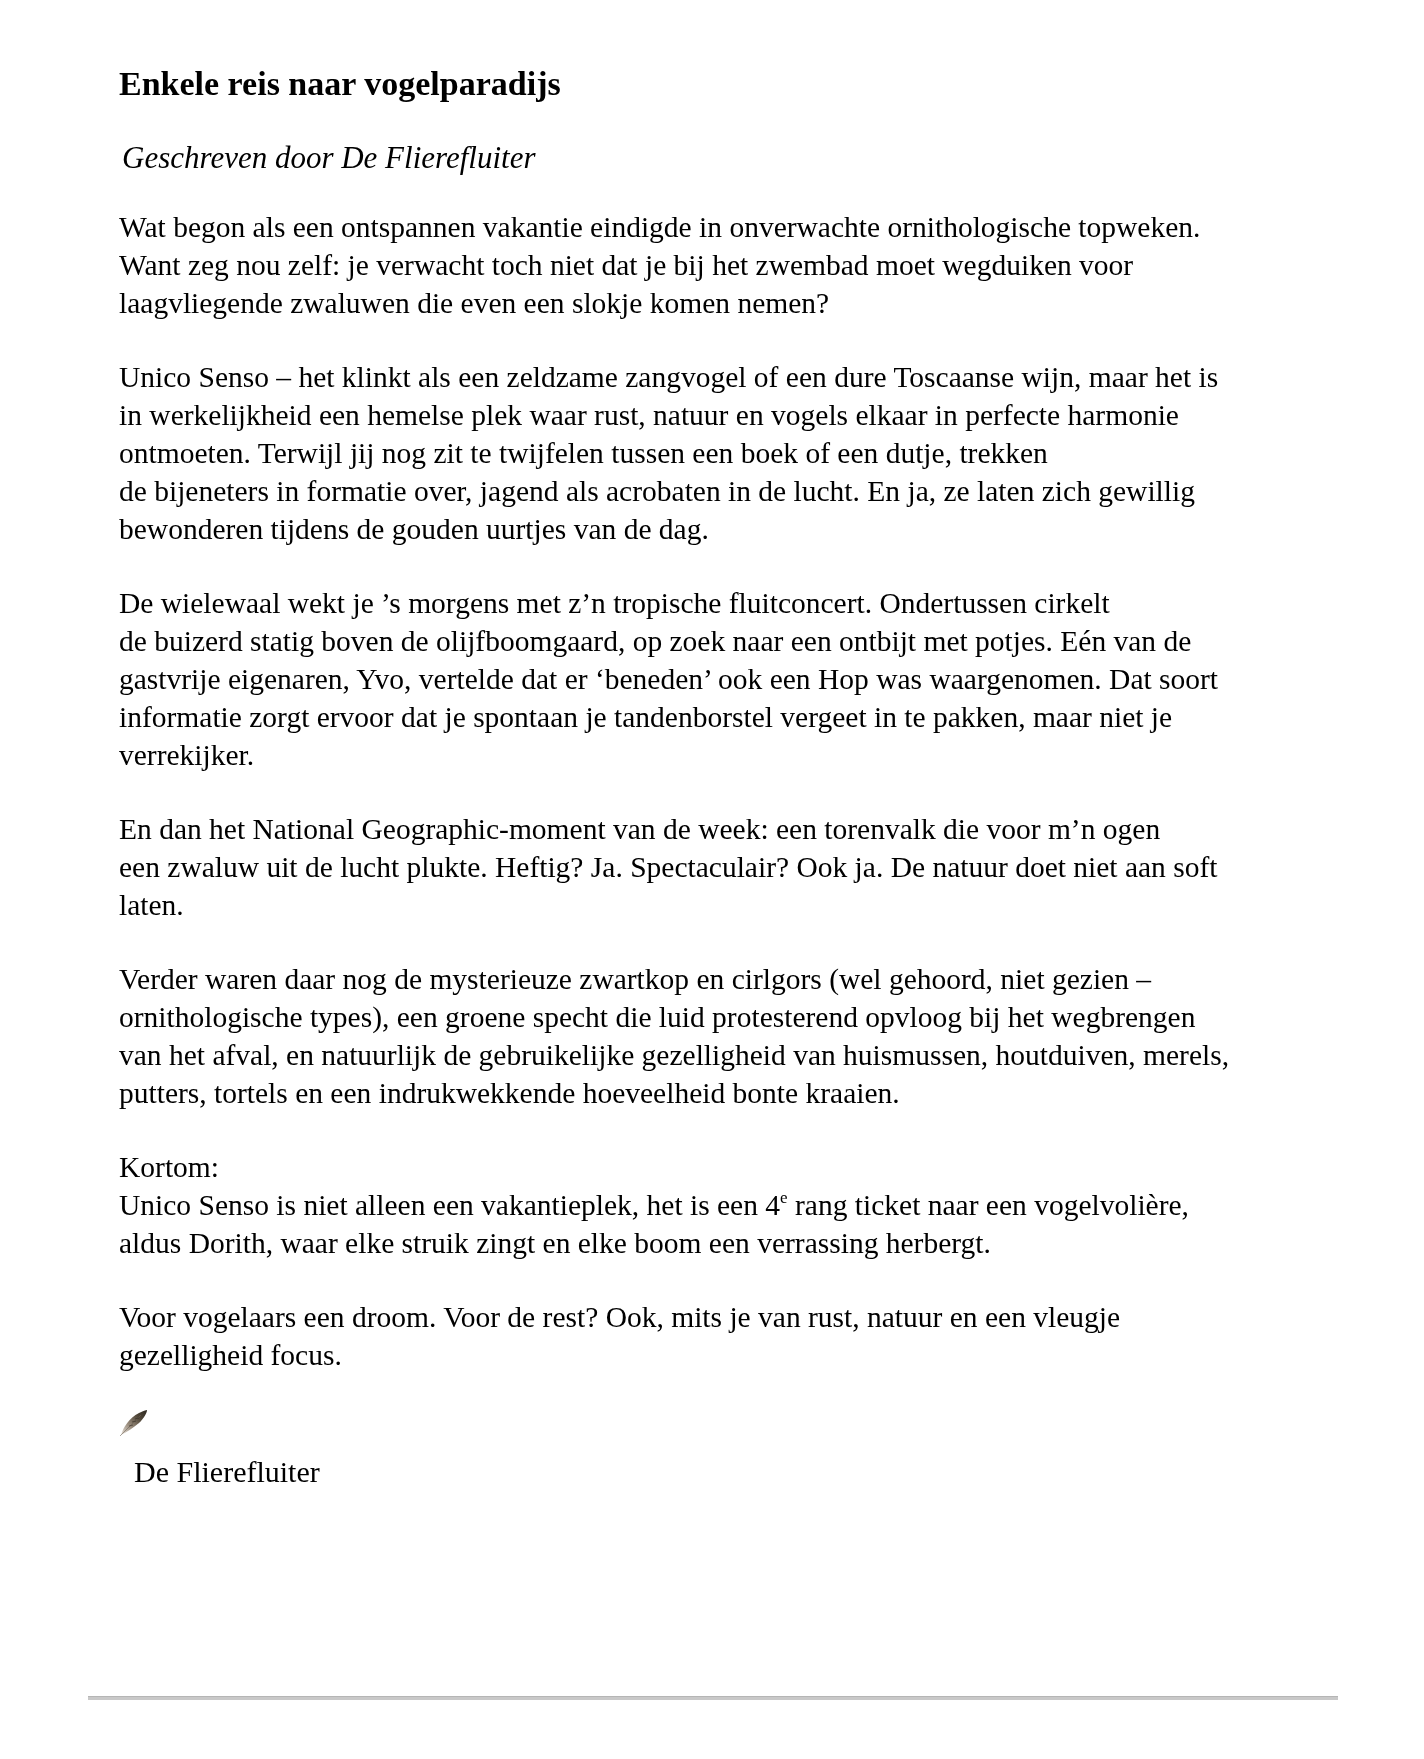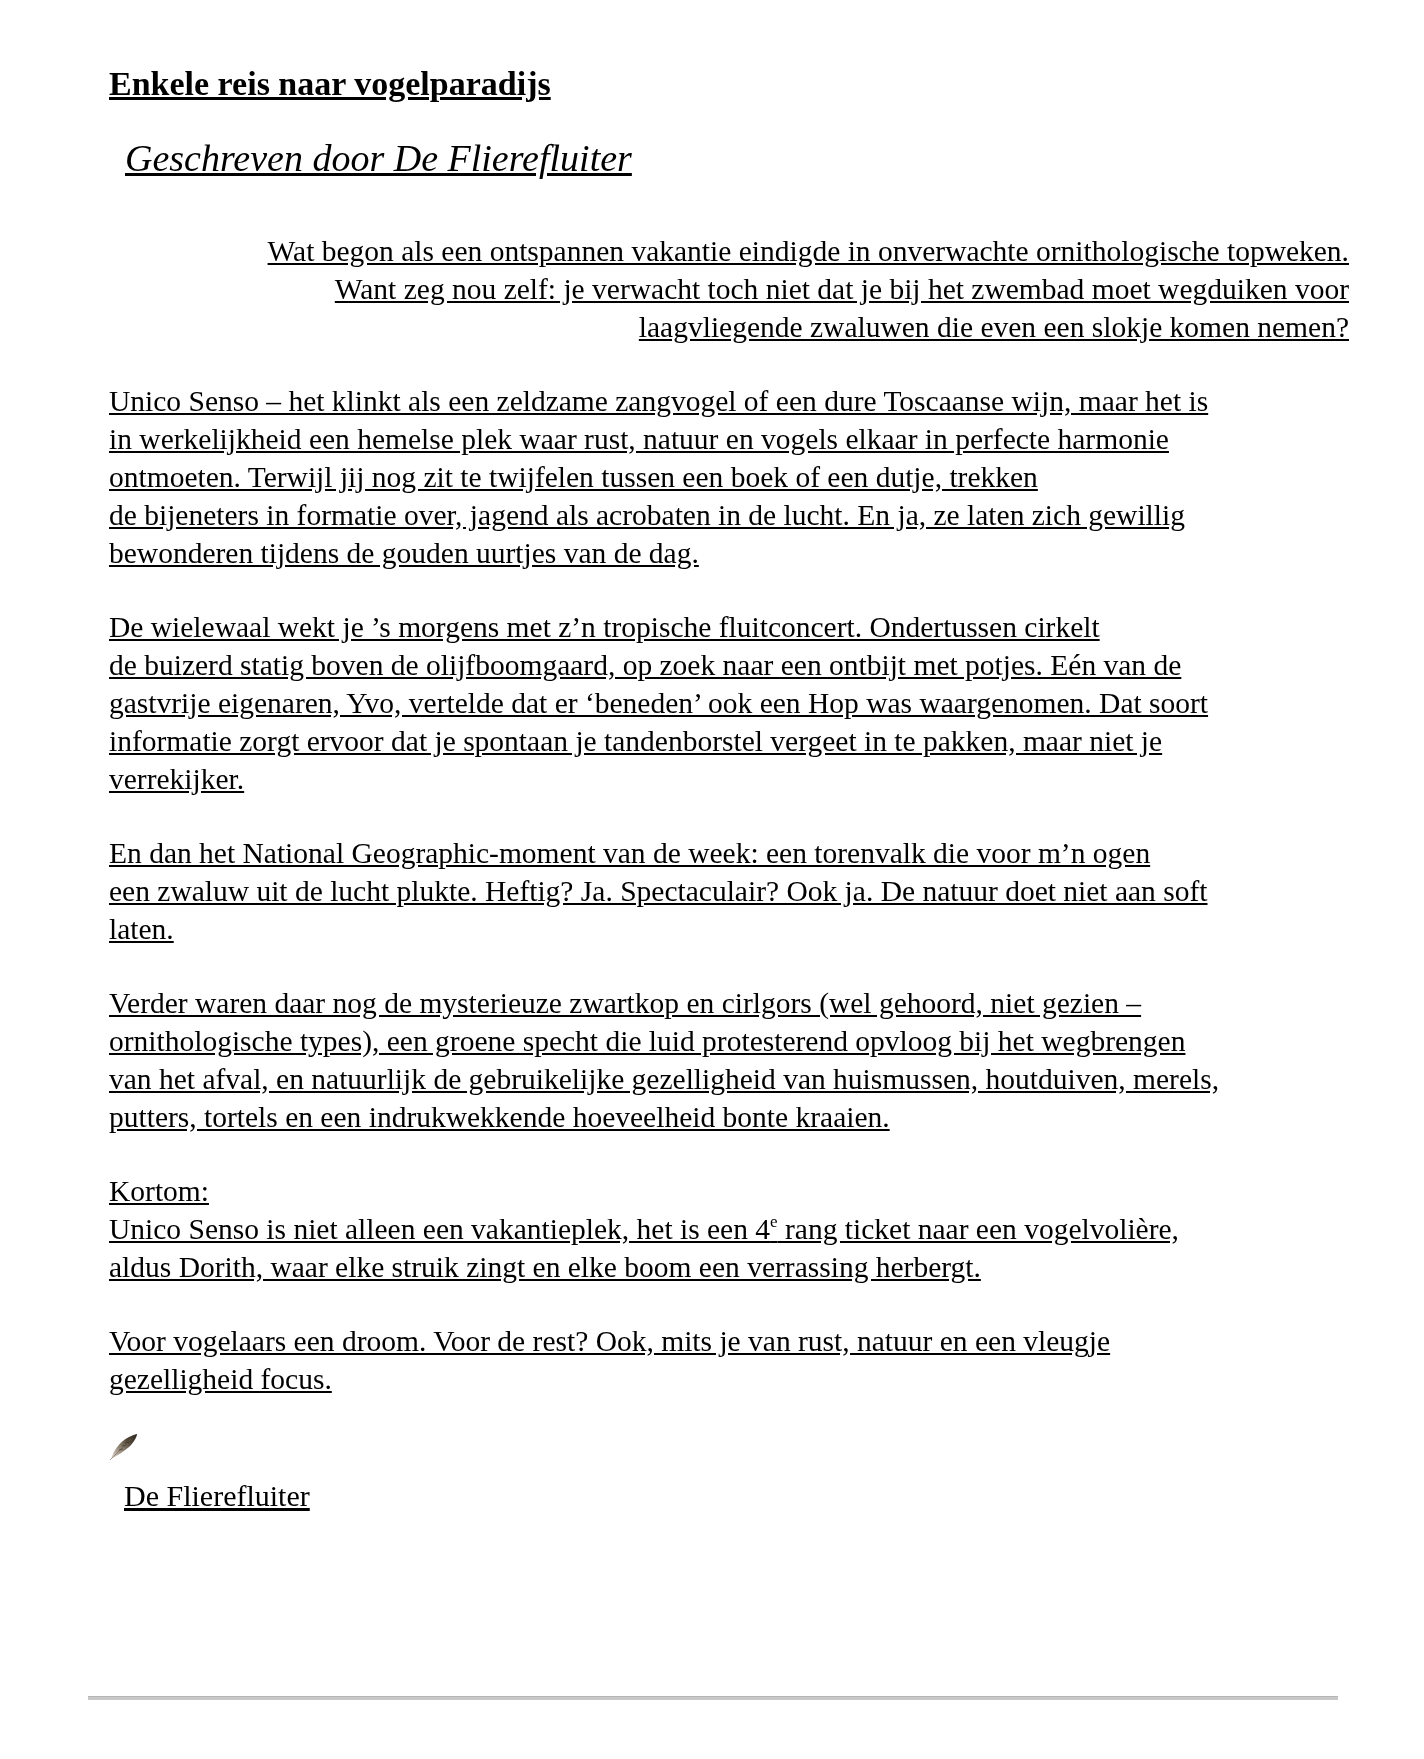--- a/index.html
+++ b/index.html
@@ -1,31 +1,31 @@
 <!DOCTYPE html>
 <html><head>
 <meta charset="utf-8">
 <style>
   html, body { margin: 0; padding: 0; background: #ffffff; }
   body {
     width: 1424px; height: 1759px; position: relative; overflow: hidden;
     font-family: "Liberation Serif", "DejaVu Serif", serif; color: #000000;
   }
-  .page { position: absolute; left: 109px; top: 62px; width: 1240px; text-decoration: underline; }
+  .page { position: absolute; left: 119px; top: 62px; width: 1240px; }
   h1 {
     margin: 0; font-size: 34px; font-weight: bold; line-height: 44px;
   }
   .byline {
-    margin: 32px 0 0 16px; font-size: 38px; font-style: italic; line-height: 40px;
+    margin: 32px 0 0 3px; font-size: 31px; font-style: italic; line-height: 40px;
   }
   .body p {
     margin: 0; font-size: 29.5px; line-height: 38px;
   }
   .body .para { margin-top: 36px; }
-  .body .para.first { margin-top: 54px; text-align: right; }
+  .body .para.first { margin-top: 30px; }
   .line { display: block; white-space: nowrap; }
   sup.ord { font-size: 17px; vertical-align: 12px; line-height: 0; }
   .feather { display: block; width: 34px; height: 32px; margin-top: 32px; margin-left: -2px; }
   .signature { font-size: 30px; line-height: 38px; margin: 15px; }
   .rule {
     position: absolute; left: 88px; top: 1696px; width: 1250px; height: 3px;
     background: #c8c8c8; border-top: 1px solid #b5b5b5;
   }
 </style>
 </head>

